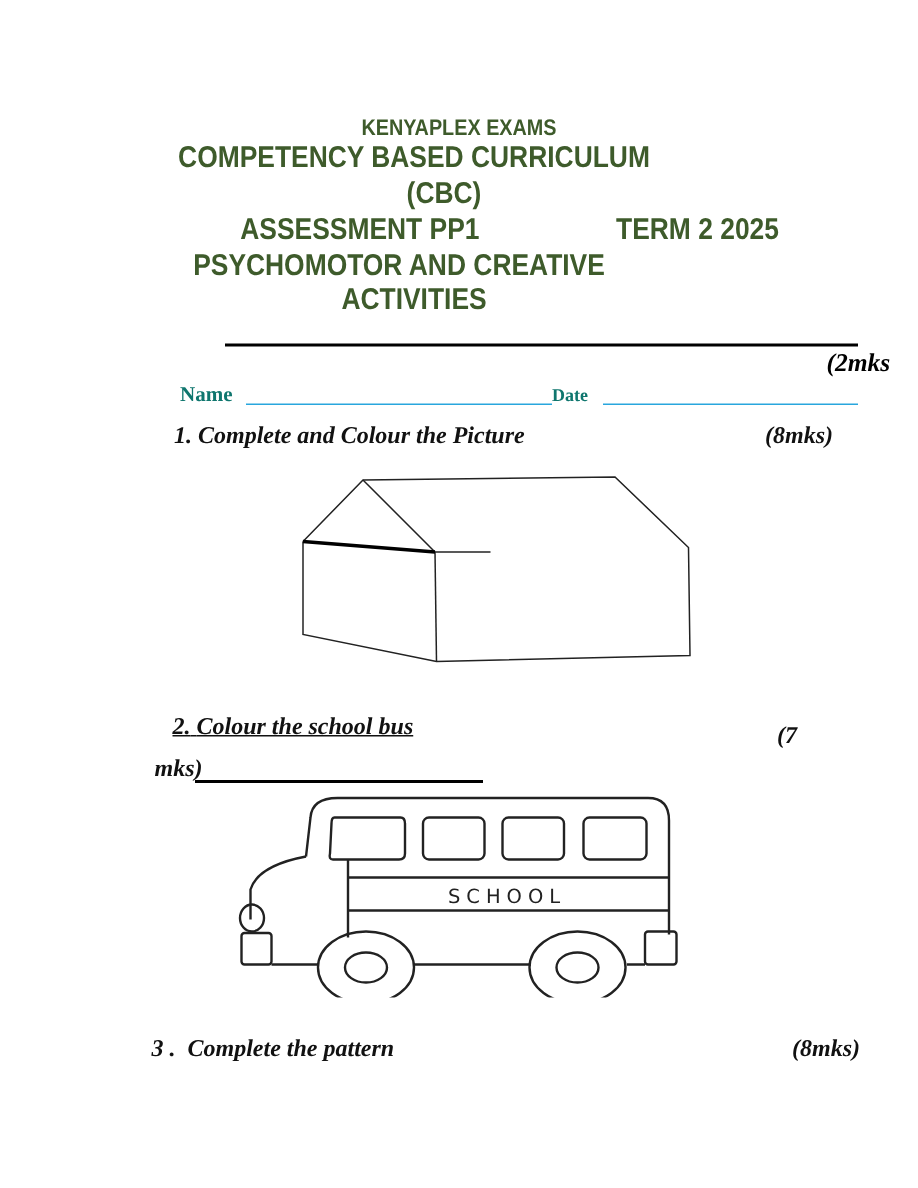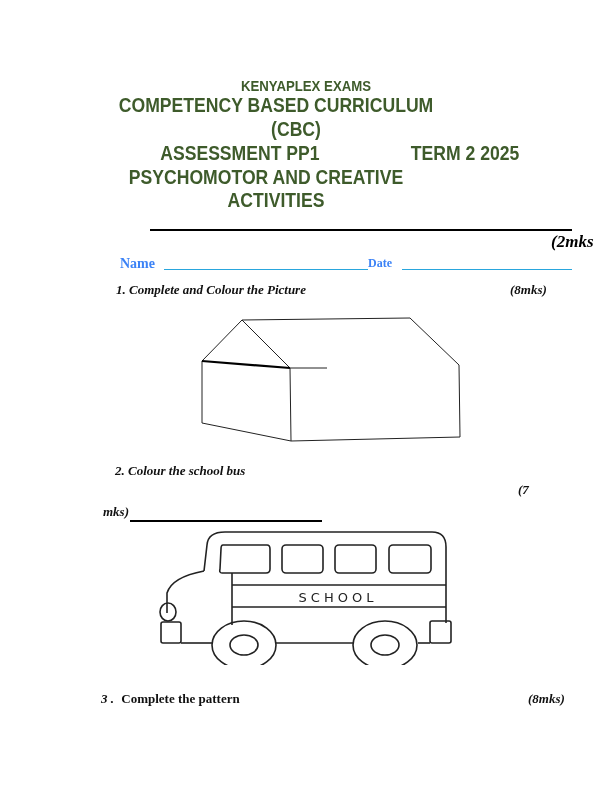--- a/index.html
+++ b/index.html
@@ -11,24 +11,24 @@
     color: #3e5b2b;
     text-align: center;
     white-space: nowrap;
     transform: scaleX(0.88);
     transform-origin: center;
   }
   .t1 { font-size: 15px; }
   .t2 { font-size: 20px; }
   .serif { font-family: "Liberation Serif", serif; }
   .bi { font-weight: bold; font-style: italic; }
-  .blue { color: #3b82f6; font-weight: bold; }
+  .blue { color: #0f766e; font-weight: bold; }
   .rule { background: #000; }
   .bluerule { border-bottom: 1px solid #29a6dd; }
-  .q { font-size: 13px; color: #111; white-space: nowrap; }
+  .q { font-size: 16px; color: #111; white-space: nowrap; }
   svg { position: absolute; }
 </style>
 </head>
 <body>
 
 <div class="abs title t1" style="left:0;width:612px;top:77px;">KENYAPLEX EXAMS</div>
 <div class="abs title t2" style="left:-30px;width:612px;top:94px;">COMPETENCY BASED CURRICULUM</div>
 <div class="abs title t2" style="left:-10px;width:612px;top:118px;">(CBC)</div>
 <div class="abs title t2" style="left:150px;top:142px;width:170px;">ASSESSMENT PP1</div>
 <div class="abs title t2" style="left:390px;top:142px;width:150px;">TERM 2 2025</div>
@@ -52,21 +52,21 @@
 <svg style="left:190px;top:305px;" width="290" height="150" viewBox="0 0 290 150">
   <g fill="none" stroke="#222" stroke-width="1">
     <polyline points="12,56 52,15 220,13 269,60 270,132 101,136 12,118 12,56"></polyline>
     <line x1="52" y1="15" x2="100" y2="63"></line>
     <line x1="100" y1="63" x2="101" y2="136"></line>
     <line x1="100" y1="63" x2="137" y2="63"></line>
   </g>
   <line x1="12" y1="56" x2="100" y2="63" stroke="#000" stroke-width="2.2"></line>
 </svg>
 
-<div class="abs serif bi q" style="left:115px;top:463px;">
+<div class="abs serif bi q" style="left:115px;top:476px;text-decoration:underline;">
   <span>2.</span>
   <span>Colour the school bus</span>
 </div>
 <div class="abs serif bi q" style="left:518px;top:482px;">(7</div>
 <div class="abs serif bi q" style="left:103px;top:504px;">mks)</div>
 <div class="abs rule" style="left:130px;top:520px;width:192px;height:1.5px;"></div>
 
 <svg style="left:150px;top:525px;" width="310" height="140" viewBox="0 0 310 140">
   <g fill="none" stroke="#222" stroke-width="1.6">
 
@@ -94,15 +94,15 @@
     <ellipse cx="94" cy="120" rx="32" ry="24"></ellipse>
     <ellipse cx="94" cy="120" rx="14" ry="10"></ellipse>
     <ellipse cx="235" cy="120" rx="32" ry="24"></ellipse>
     <ellipse cx="235" cy="120" rx="14" ry="10"></ellipse>
   </g>
   <text x="188" y="77" text-anchor="middle" font-family="DejaVu Sans, sans-serif" font-size="13" letter-spacing="4" fill="#222">SCHOOL</text>
 </svg>
 
 <div class="abs serif q" style="left:101px;top:691px;">
   <span class="bi">3 .</span>
-  <span style="font-weight:bold;margin-left:4px;">Complete the pattern</span>
+  <span style="font-weight:bold;margin-left:4px;font-style:italic;">Complete the pattern</span>
 </div>
 <div class="abs serif bi q" style="left:528px;top:691px;">(8mks)</div>
 
 </body></html>

